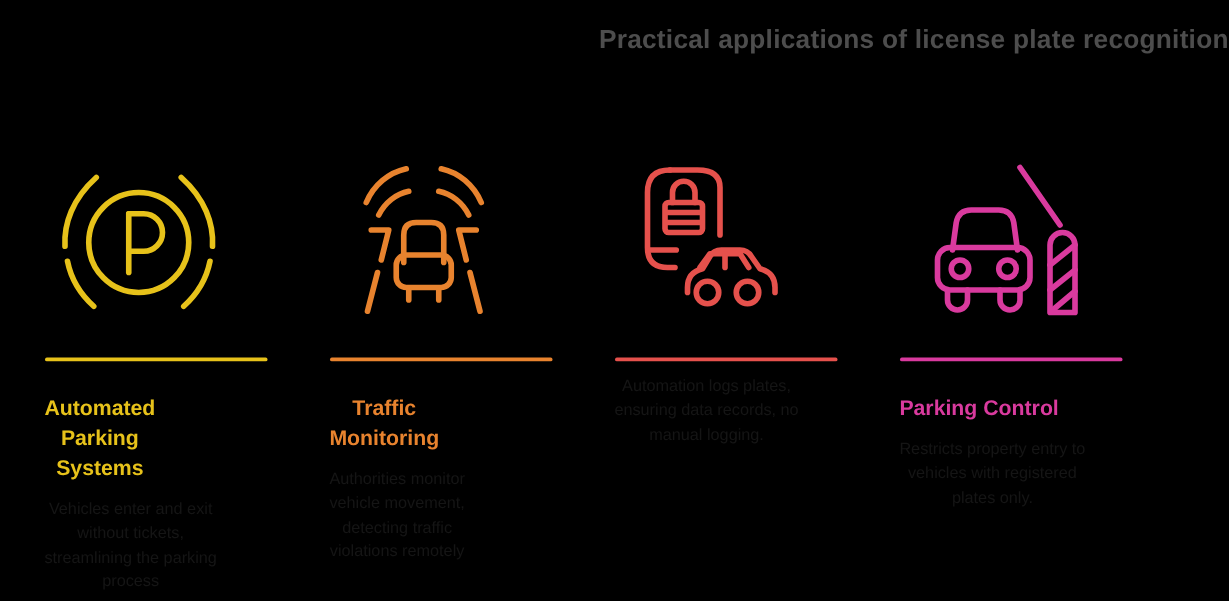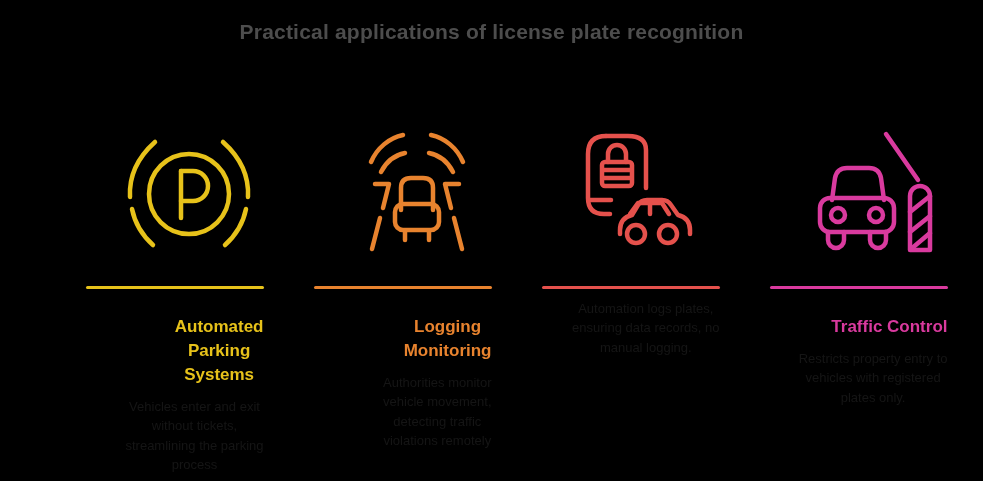--- a/index.html
+++ b/index.html
@@ -4,36 +4,36 @@
 <style>
   html,body{margin:0;padding:0;}
   body{
     width:983px;height:481px;
     background:#000;
     font-family:"Liberation Sans","DejaVu Sans",sans-serif;
     overflow:hidden;
   }
   .page-title{
     margin-top:20px;
-    text-align:center;
+    text-align:right;
     font-size:21px;
     font-weight:bold;
     color:#4d4d4d;
     letter-spacing:.2px;
   }
   .columns{
     margin-top:70px;
     display:flex;
     justify-content:center;
   }
   .column{
     width:228px;
     display:flex;
     flex-direction:column;
-    align-items:flex-end;
+    align-items:flex-start;
     --accent:#ffffff;
   }
   .icon-box{
     height:172px;
     display:flex;
     align-items:flex-end;
     justify-content:center;
     padding-bottom:22px;
     box-sizing:border-box;
   }
@@ -107,21 +107,21 @@
         <path class="stk" d="M33,94 L25,125"></path>
         <path class="stk" d="M112,60 L98,60 L104,84"></path>
         <path class="stk" d="M107,94 L115,125"></path>
         <path class="stk" d="M54,86 V64 q0,-10 10,-10 h12 q10,0 10,10 v22"></path>
         <rect class="stk" x="48" y="80" width="44" height="26" rx="8"></rect>
         <path class="stk" d="M58,108 v8"></path>
         <path class="stk" d="M82,108 v8"></path>
       </svg>
     </div>
     <div class="divider"></div>
-    <div class="col-title">Logging
+    <div class="col-title">Traffic
 Monitoring</div>
     <div class="col-desc" style="color: rgb(21, 21, 21);">Authorities monitor
 vehicle movement,
 detecting traffic
 violations remotely</div>
   </div>
 
   <div class="column" style="--accent: #e5514c;">
     <div class="icon-box">
       <svg width="158" height="140" viewBox="0 0 150 140" aria-hidden="true">
@@ -155,19 +155,19 @@
         <path class="stk" d="M117,125 l19,-16"></path>
         <path class="stk" d="M38,76 l3,-22 q2,-10 12,-10 h22 q10,0 12,10 l3,22"></path>
         <rect class="stk" x="26" y="74" width="74" height="34" rx="10"></rect>
         <circle class="stk" cx="44" cy="91" r="7"></circle>
         <circle class="stk" cx="82" cy="91" r="7"></circle>
         <path class="stk" d="M34,108 v8 a8,8 0 0 0 16,0 v-8"></path>
         <path class="stk" d="M76,108 v8 a8,8 0 0 0 16,0 v-8"></path>
       </svg>
     </div>
     <div class="divider"></div>
-    <div class="col-title">Traffic Control</div>
+    <div class="col-title">Parking Control</div>
     <div class="col-desc" style="color: rgb(21, 21, 21);">Restricts property entry to
 vehicles with registered
 plates only.</div>
   </div>
 
 </div>
 
 </body></html>

